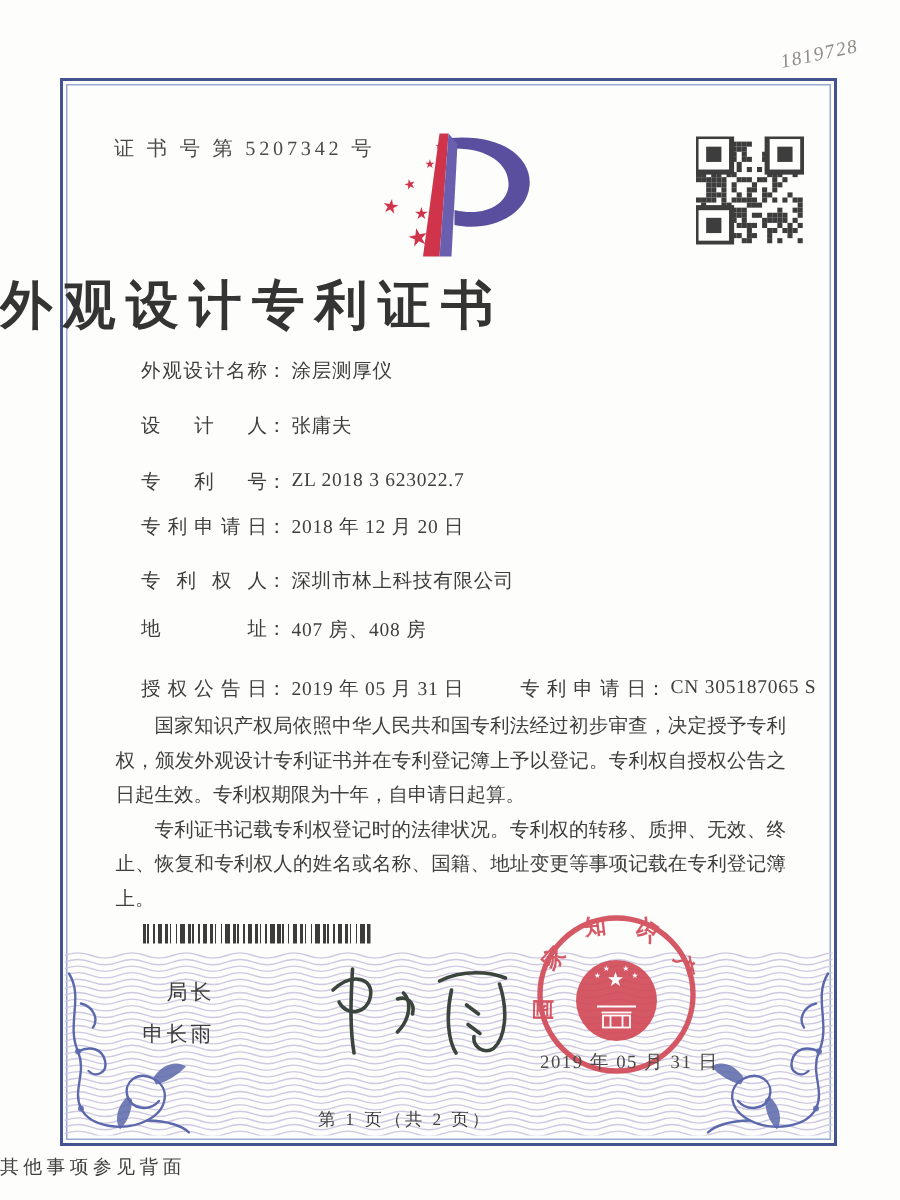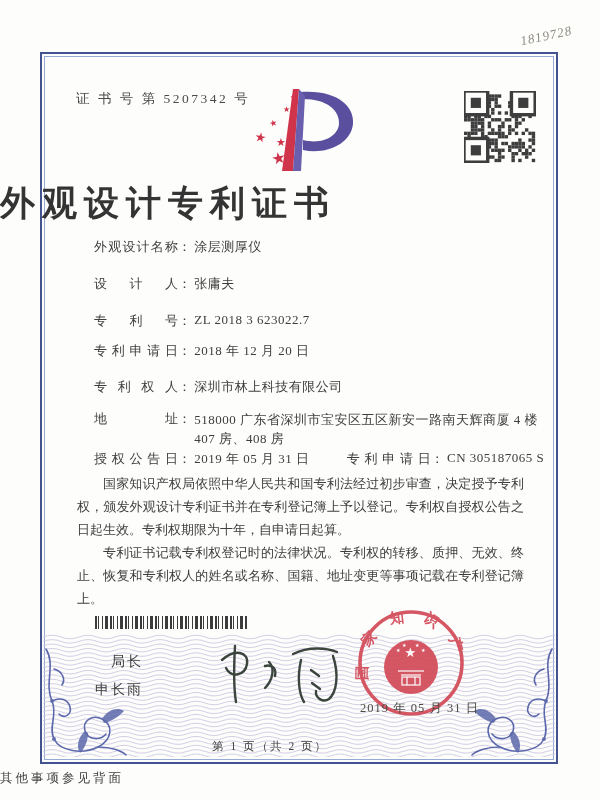--- a/index.html
+++ b/index.html
@@ -238,21 +238,21 @@
   <div class="frow" style="top:342px">
     <span class="flabel">专利申请日</span><span class="fcolon">：</span>
     <span class="fval">2018 年 12 月 20 日</span>
   </div>
   <div class="frow" style="top:378px">
     <span class="flabel">专利权人</span><span class="fcolon">：</span>
     <span class="fval">深圳市林上科技有限公司</span>
   </div>
   <div class="frow" style="top:410px">
     <span class="flabel">地址</span><span class="fcolon">：</span>
-    <span class="fval addr-lines"><span>518000 广东省深圳市宝安区五区新安一路南天辉商厦 4 楼</span><span>407 房、408 房</span></span>
+    <span class="fval addr-lines"><span>407 房、408 房</span></span>
   </div>
   <div class="frow" style="top:450px">
     <span class="flabel">授权公告日</span><span class="fcolon">：</span>
     <span class="fval">2019 年 05 月 31 日</span>
     <span class="flabel grant2">专利申请日</span><span class="fcolon">：</span>
     <span class="fval">CN 305187065 S</span>
   </div>
 
   <div class="paras">
     <p>国家知识产权局依照中华人民共和国专利法经过初步审查，决定授予专利权，颁发外观设计专利证书并在专利登记簿上予以登记。专利权自授权公告之日起生效。专利权期限为十年，自申请日起算。</p>

